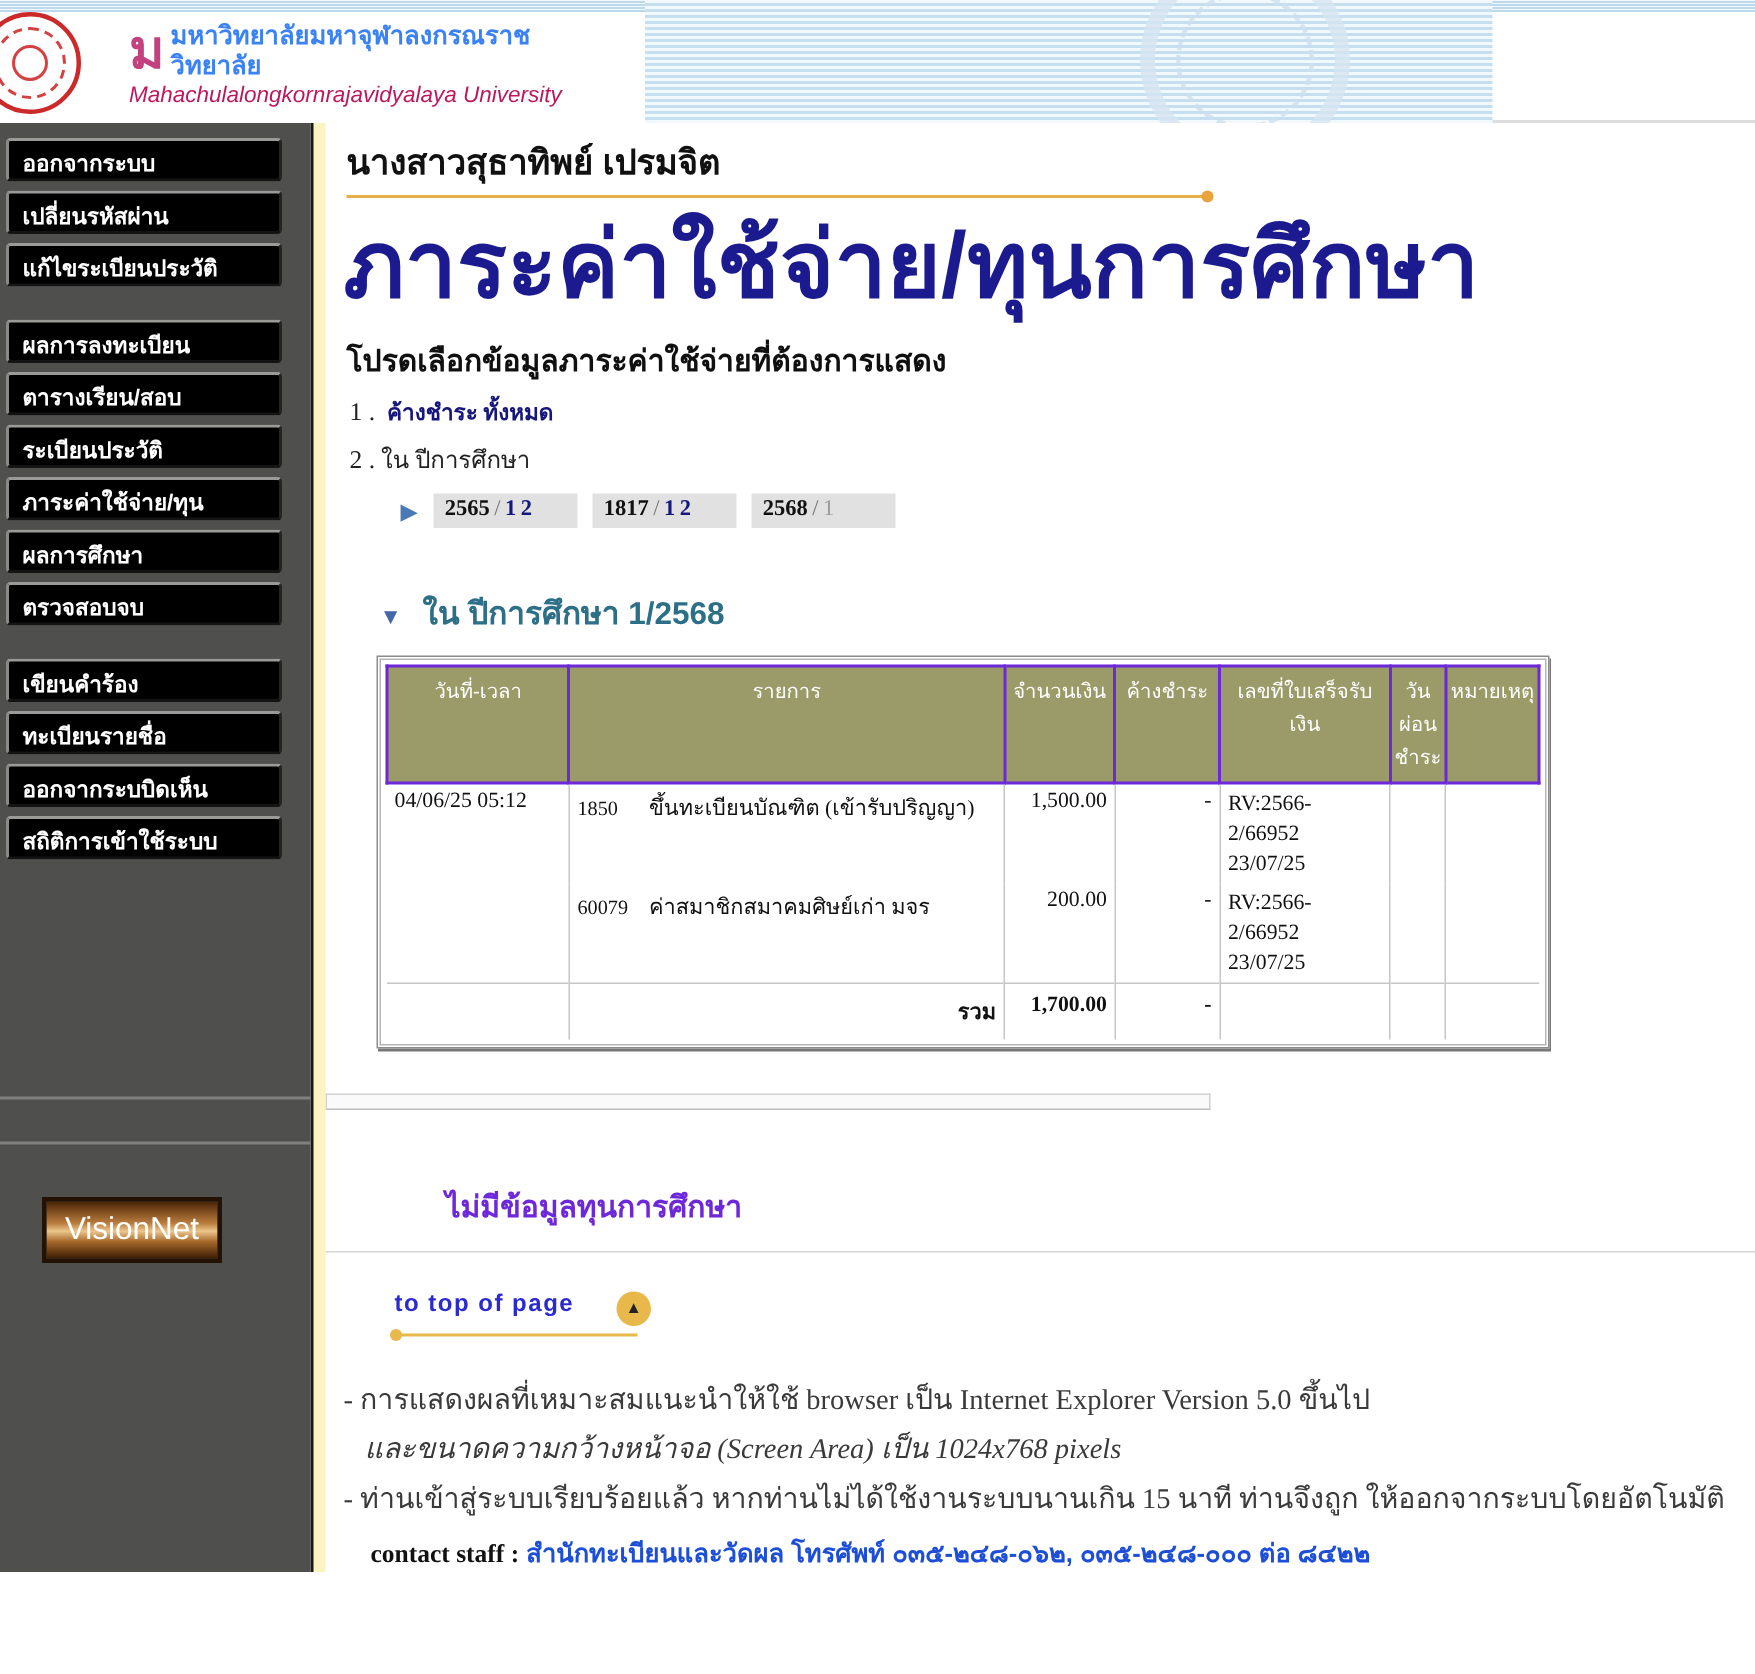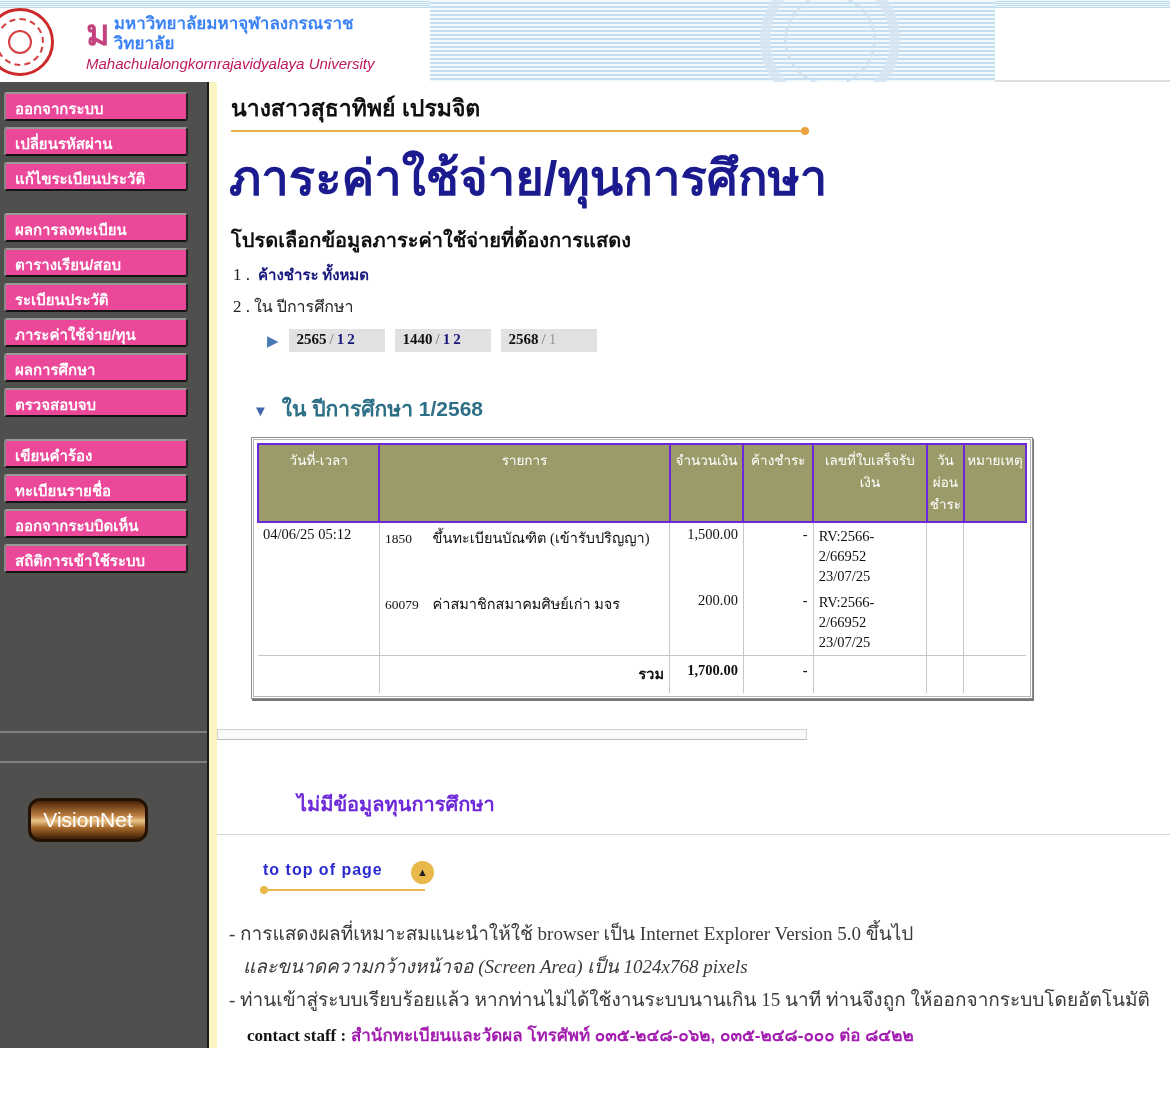--- a/index.html
+++ b/index.html
@@ -30,37 +30,37 @@
 
   
   .page-row { display:flex; height:966px; }
   .sidebar { position:relative; width:207px; background:#4f4f4d; padding-top:10px; flex:none; }
   .ystrip { width:10px; background:#faf4c2; border-left:2px solid #181818; flex:none; }
   .content { flex:1; position:relative; padding:6px 0 0 10px; overflow:hidden; }
 
   
   .sb-group { margin-bottom:22px; }
   .sb-btn { display:block; width:184px; height:29px; margin:0 0 6px 4px; padding:3px 9px;
-    background:#ec4899; color:#ffffff; font-weight:bold; font-size:15px; text-align:left;
+    background:#000000; color:#ffffff; font-weight:bold; font-size:15px; text-align:left;
     border-top:2px solid #9a9a98; border-left:2px solid #8a8a88;
     border-bottom:2px solid #141414; border-right:2px solid #242424;
     border-radius:3px; cursor:pointer; white-space:nowrap; overflow:hidden; }
   .sb-divider { position:absolute; left:0; width:100%; height:2px; background:#80807e; }
   .sb-div1 { top:649px; } .sb-div2 { top:679px; }
   .visionnet { position:absolute; top:716px; left:28px; width:120px; height:44px;
-    border:3px solid #241204; border-radius:12px; cursor:pointer;
+    border:3px solid #241204; border-radius:0; cursor:pointer;
     background:linear-gradient(to bottom,#4a2406 0%,#b97c3e 38%,#ecc68c 52%,#a86a2c 70%,#3c1d05 100%);
     color:#ffffff; font-size:21px; text-align:center; line-height:38px; letter-spacing:0; }
 
   
   .student-name { font-size:23px; font-weight:bold; color:#111; margin:4px 0 0 4px; line-height:32px; }
   .name-rule { position:relative; width:572px; height:2px; background:#e8b04a; margin:6px 0 0 4px; }
   .name-rule-dot { position:absolute; right:-6px; top:-3px; width:8px; height:8px;
     border-radius:50%; background:#e8a33d; }
-  .page-title { font-size:49px; font-weight:bold; color:#1b1b8f; margin:14px 0 0 2px; line-height:64px; white-space:nowrap; }
+  .page-title { font-size:62px; font-weight:bold; color:#1b1b8f; margin:14px 0 0 2px; line-height:64px; white-space:nowrap; }
   .instruction { font-size:20px; font-weight:bold; color:#101010; margin:14px 0 0 4px; }
   .opt-line { margin:7px 0 0 6px; font-family:"Liberation Serif", serif; font-size:16px; color:#222; }
   .opt-num { font-size:17px; }
   .opt-link { color:#16167d; font-weight:bold; font-size:15px; cursor:pointer; margin-left:4px; }
   .tabs-row { margin:10px 0 0 40px; display:flex; align-items:center; }
   .tab-arrow { color:#4a7ab5; font-size:15px; margin-right:10px; cursor:pointer; }
   .year-tab { width:96px; height:23px; background:#e1e1e1; margin-right:10px; padding:2px 8px;
     font-family:"Liberation Serif", serif; font-size:15px; white-space:nowrap; }
   .year-tab b { color:#111; }
   .tab-sep { color:#777; margin:0 3px; }
@@ -98,21 +98,21 @@
   .totop-line { position:absolute; left:0; top:28px; width:162px; height:2px; background:#e8b84b; }
   .totop-dot { position:absolute; left:-3px; top:25px; width:8px; height:8px; border-radius:50%; background:#e8b84b; }
   .totop-circle { position:absolute; left:148px; top:0px; width:23px; height:23px; border-radius:50%;
     background:#e8b84b; color:#222; text-align:center; font-size:11px; line-height:23px; }
 
   .notes { margin:24px 0 0 2px; font-family:"Liberation Serif", serif; font-size:19px; color:#3a3a3a; }
   .note-line { white-space:nowrap; line-height:33px; }
   .note-indent { padding-left:14px;font-style:italic; }
   .contact-line { margin:4px 0 0 20px; font-size:17px; white-space:nowrap; line-height:31px; }
   .contact-label { font-family:"Liberation Serif", serif; font-weight:bold; color:#111; }
-  .contact-th { font-weight:bold; color:#a21caf; }
+  .contact-th { font-weight:bold; color:#1d4ed8; }
 </style>
 </head>
 <body>
 
 <div class="header">
   <div class="stripes-top"></div>
   <div class="stripes-main">
     <div class="watermark">
       <div class="watermark-inner"></div>
     </div>
@@ -175,21 +175,21 @@
       <span class="opt-num">2 .</span>
       <span>ใน ปีการศึกษา</span>
     </div>
 
     <div class="tabs-row">
       <span class="tab-arrow">▶</span>
       <span class="year-tab">
         <b>2565</b><span class="tab-sep">/</span><span class="term-link">1</span><span class="term-link">2</span>
       </span>
       <span class="year-tab">
-        <b>1440</b><span class="tab-sep">/</span><span class="term-link">1</span><span class="term-link">2</span>
+        <b>1817</b><span class="tab-sep">/</span><span class="term-link">1</span><span class="term-link">2</span>
       </span>
       <span class="year-tab">
         <b>2568</b><span class="tab-sep">/</span><span class="term-muted">1</span>
       </span>
     </div>
 
     <div class="section-head">
       <span class="section-tri">▼</span>
       <span>ใน ปีการศึกษา 1/2568</span>
     </div>

